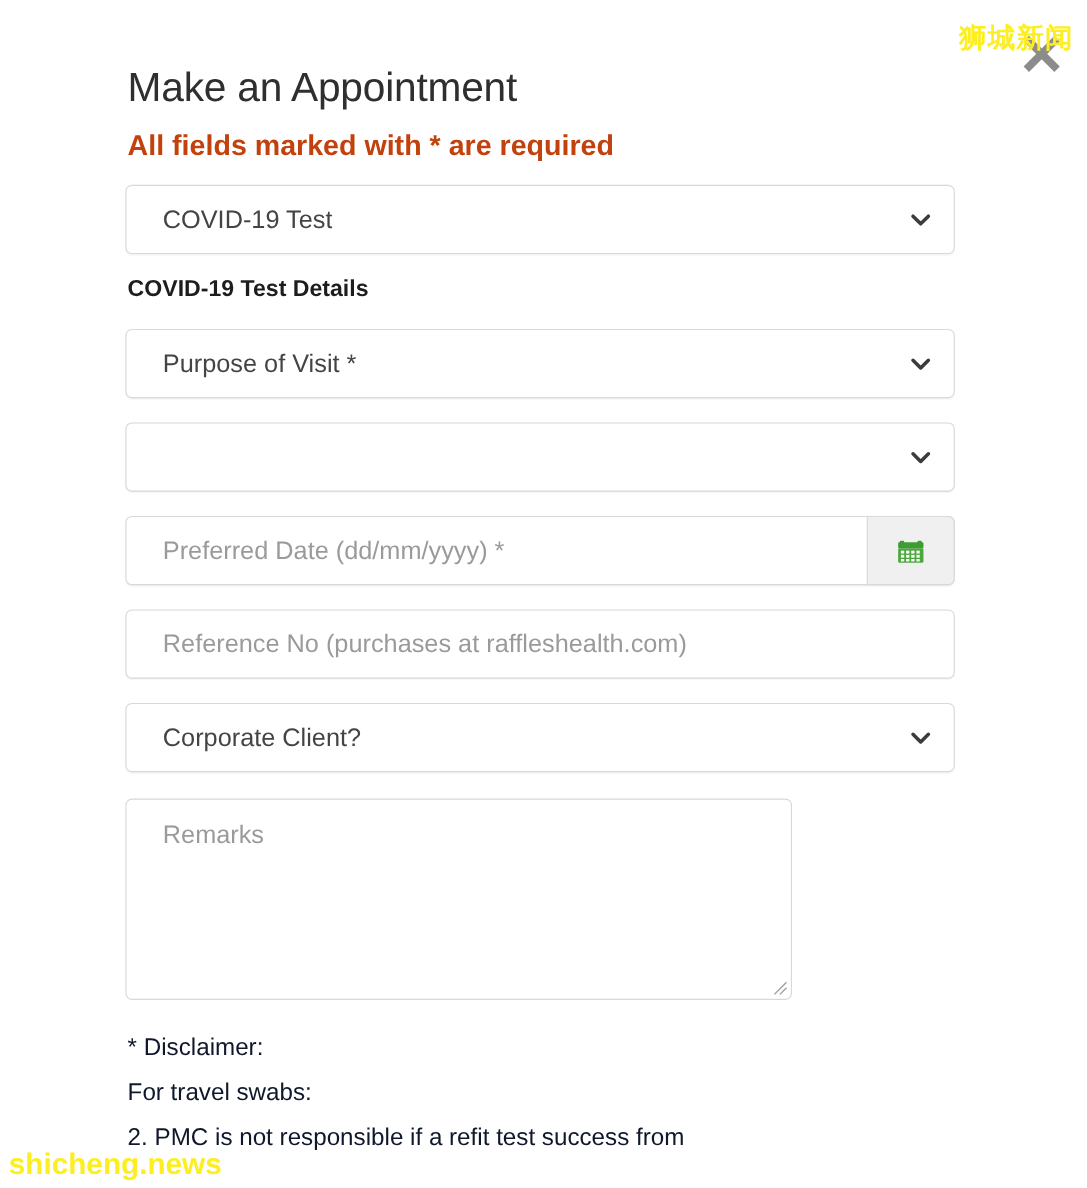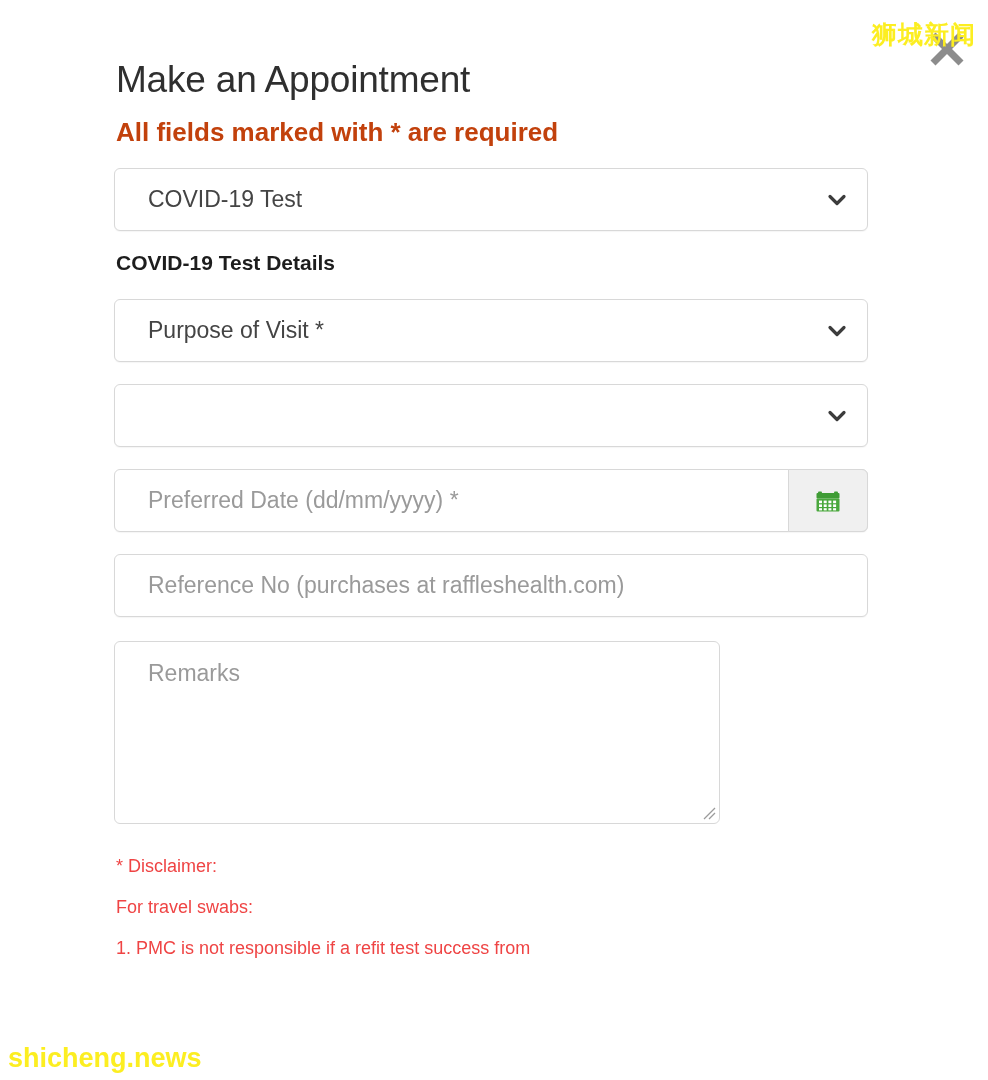--- a/index.html
+++ b/index.html
@@ -151,22 +151,22 @@
     position: absolute;
     right: 3px; bottom: 3px;
     width: 16px; height: 16px;
   }
   #resize-handle svg { display: block; width: 16px; height: 16px; }
 
   
   #disclaimer {
     margin-top: 22px;
     margin-left: 2px;
-    color: #ef4444;
-    font-size: 18px;
+    color: #0f172a;
+    font-size: 22px;
     line-height: 41px;
   }
   #disclaimer .line { white-space: nowrap; }
 </style>
 </head>
 <body>
 
 <div id="page">
 
   <div id="close-btn">
@@ -238,33 +238,41 @@
             <rect x="19.1" y="21.2" width="3" height="2.2"></rect>
           </g>
         </svg>
       </div>
     </div>
 
     <div class="field" id="reference-field">
       <span class="field-text ph">Reference No (purchases at raffleshealth.com)</span>
     </div>
 
+    <div class="field" id="corporate-select">
+      <span class="field-text val">Corporate Client?</span>
+      <span class="chevron">
+        <svg viewBox="0 0 24 24">
+          <path d="M5 8.5 L12 15.5 L19 8.5" fill="none" stroke="#3c3c3c" stroke-width="3.2" stroke-linecap="round" stroke-linejoin="round"></path>
+        </svg>
+      </span>
+    </div>
 
     <div id="remarks-field">
       <span id="remarks-placeholder">Remarks</span>
       <span id="resize-handle">
         <svg viewBox="0 0 16 16">
           <g stroke="#9b9b9b" stroke-width="1.2">
             <line x1="15" y1="4" x2="4" y2="15"></line>
             <line x1="15" y1="9" x2="9" y2="15"></line>
           </g>
         </svg>
       </span>
     </div>
 
     <div id="disclaimer">
       <div class="line">* Disclaimer:</div>
       <div class="line">For travel swabs:</div>
-      <div class="line">1. PMC is not responsible if a refit test success from</div>
+      <div class="line">2. PMC is not responsible if a refit test success from</div>
     </div>
 
   </div>
 </div>
 
 </body></html>

